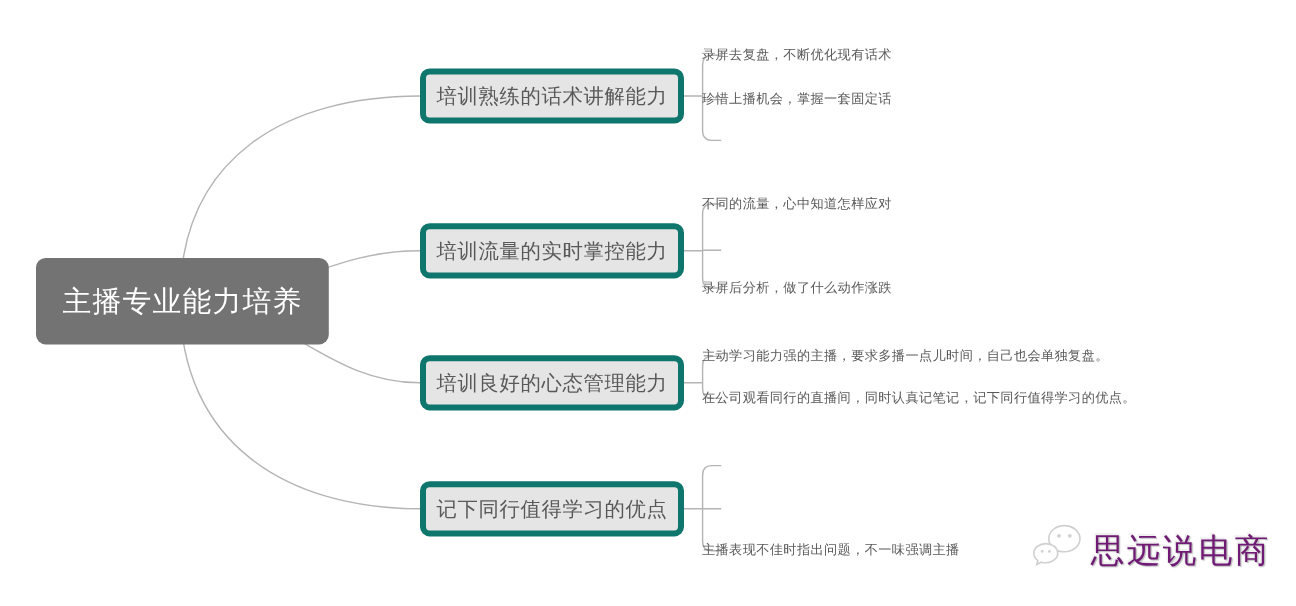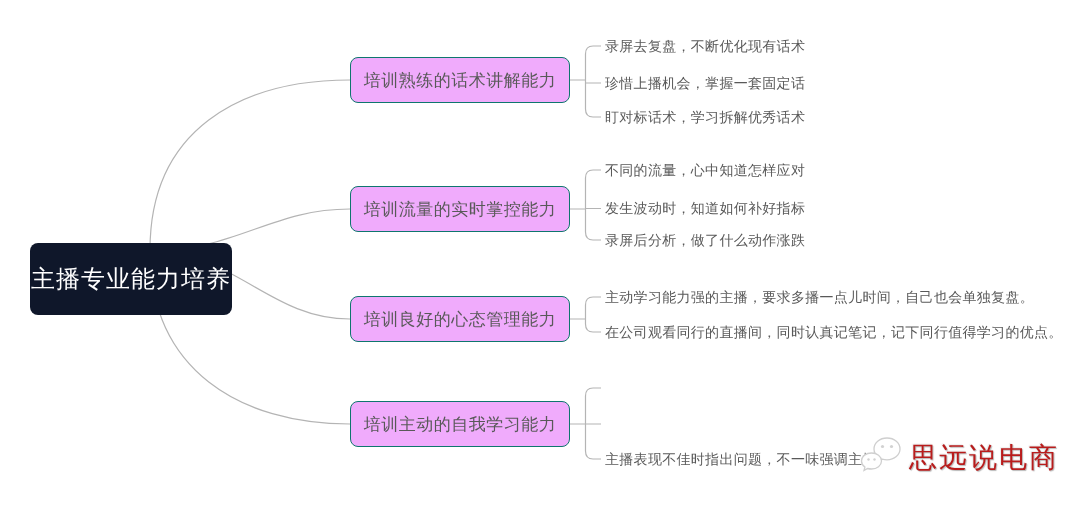--- a/index.html
+++ b/index.html
@@ -3,40 +3,40 @@
 <meta charset="utf-8">
 <style>
   html,body{margin:0;padding:0;background:#ffffff;}
   .canvas{
     position:relative;width:1080px;height:505px;background:#ffffff;overflow:hidden;
     font-family:"Liberation Sans","DejaVu Sans",sans-serif;
   }
   .links{position:absolute;left:0;top:0;width:1080px;height:505px;}
   .links path{stroke:#b4b4b4;stroke-width:1.2;fill:none;}
   .root{
-    position:absolute;left:30px;top:215px;width:202px;height:72px;
-    background:#0f172a;border-radius:8px;
+    position:absolute;left:30px;top:215px;width:244px;height:72px;
+    background:#737373;border-radius:8px;
     display:flex;align-items:center;justify-content:center;
-    color:#ffffff;font-size:24px;font-weight:500;letter-spacing:1px;margin-top:28px;
+    color:#ffffff;font-size:24px;font-weight:500;letter-spacing:1px;
   }
   .branch{
     position:absolute;left:350px;width:220px;height:46px;box-sizing:border-box;
-    background:#f0abfc;border:1px solid #0f766e;border-radius:8px;
+    background:#e5e5e5;border:5px solid #0f766e;border-radius:8px;
     display:flex;align-items:center;justify-content:center;
     color:#595959;font-size:17px;letter-spacing:.5px;white-space:nowrap;
   }
   .leaf{
-    position:absolute;left:605px;height:22px;line-height:22px;
-    color:#595959;font-size:14px;letter-spacing:.3px;white-space:nowrap;
+    position:absolute;left:585px;height:22px;line-height:22px;
+    color:#595959;font-size:11px;letter-spacing:.3px;white-space:nowrap;
   }
   .watermark{
     position:absolute;left:860px;top:436px;display:flex;align-items:center;gap:5px;
   }
   .wm-text{
-    font-size:28px;letter-spacing:2px;color:#b91c1c;
+    font-size:28px;letter-spacing:2px;color:#701a75;
     text-shadow:1px 1px 1px #b9b9b9, -1px -1px 1px #ececec, 0 0 1px #d6d6d6;
     white-space:nowrap;
   }
 </style>
 </head>
 <body>
 
 <div class="canvas">
 
   <svg class="links" viewBox="0 0 1080 505" width="1080" height="505">
@@ -59,29 +59,27 @@
   <div class="branch" style="top:57px">
     <span>培训熟练的话术讲解能力</span>
   </div>
   <div class="branch" style="top:186px">
     <span>培训流量的实时掌控能力</span>
   </div>
   <div class="branch" style="top:296px">
     <span>培训良好的心态管理能力</span>
   </div>
   <div class="branch" style="top:401px">
-    <span>培训主动的自我学习能力</span>
+    <span>记下同行值得学习的优点</span>
   </div>
 
   <div class="leaf" style="top:35px">录屏去复盘，不断优化现有话术</div>
   <div class="leaf" style="top:72px">珍惜上播机会，掌握一套固定话</div>
-  <div class="leaf" style="top:106px">盯对标话术，学习拆解优秀话术</div>
 
   <div class="leaf" style="top:159px">不同的流量，心中知道怎样应对</div>
-  <div class="leaf" style="top:197px">发生波动时，知道如何补好指标</div>
   <div class="leaf" style="top:286px">主动学习能力强的主播，要求多播一点儿时间，自己也会单独复盘。</div>
 
   <div class="leaf" style="top:229px">录屏后分析，做了什么动作涨跌</div>
   <div class="leaf" style="top:321px">在公司观看同行的直播间，同时认真记笔记，记下同行值得学习的优点。</div>
 
   <div class="leaf" style="top:448px">主播表现不佳时指出问题，不一味强调主播</div>
 
   <div class="watermark">
     <span>
       <svg width="44" height="40" viewBox="0 0 44 40">

